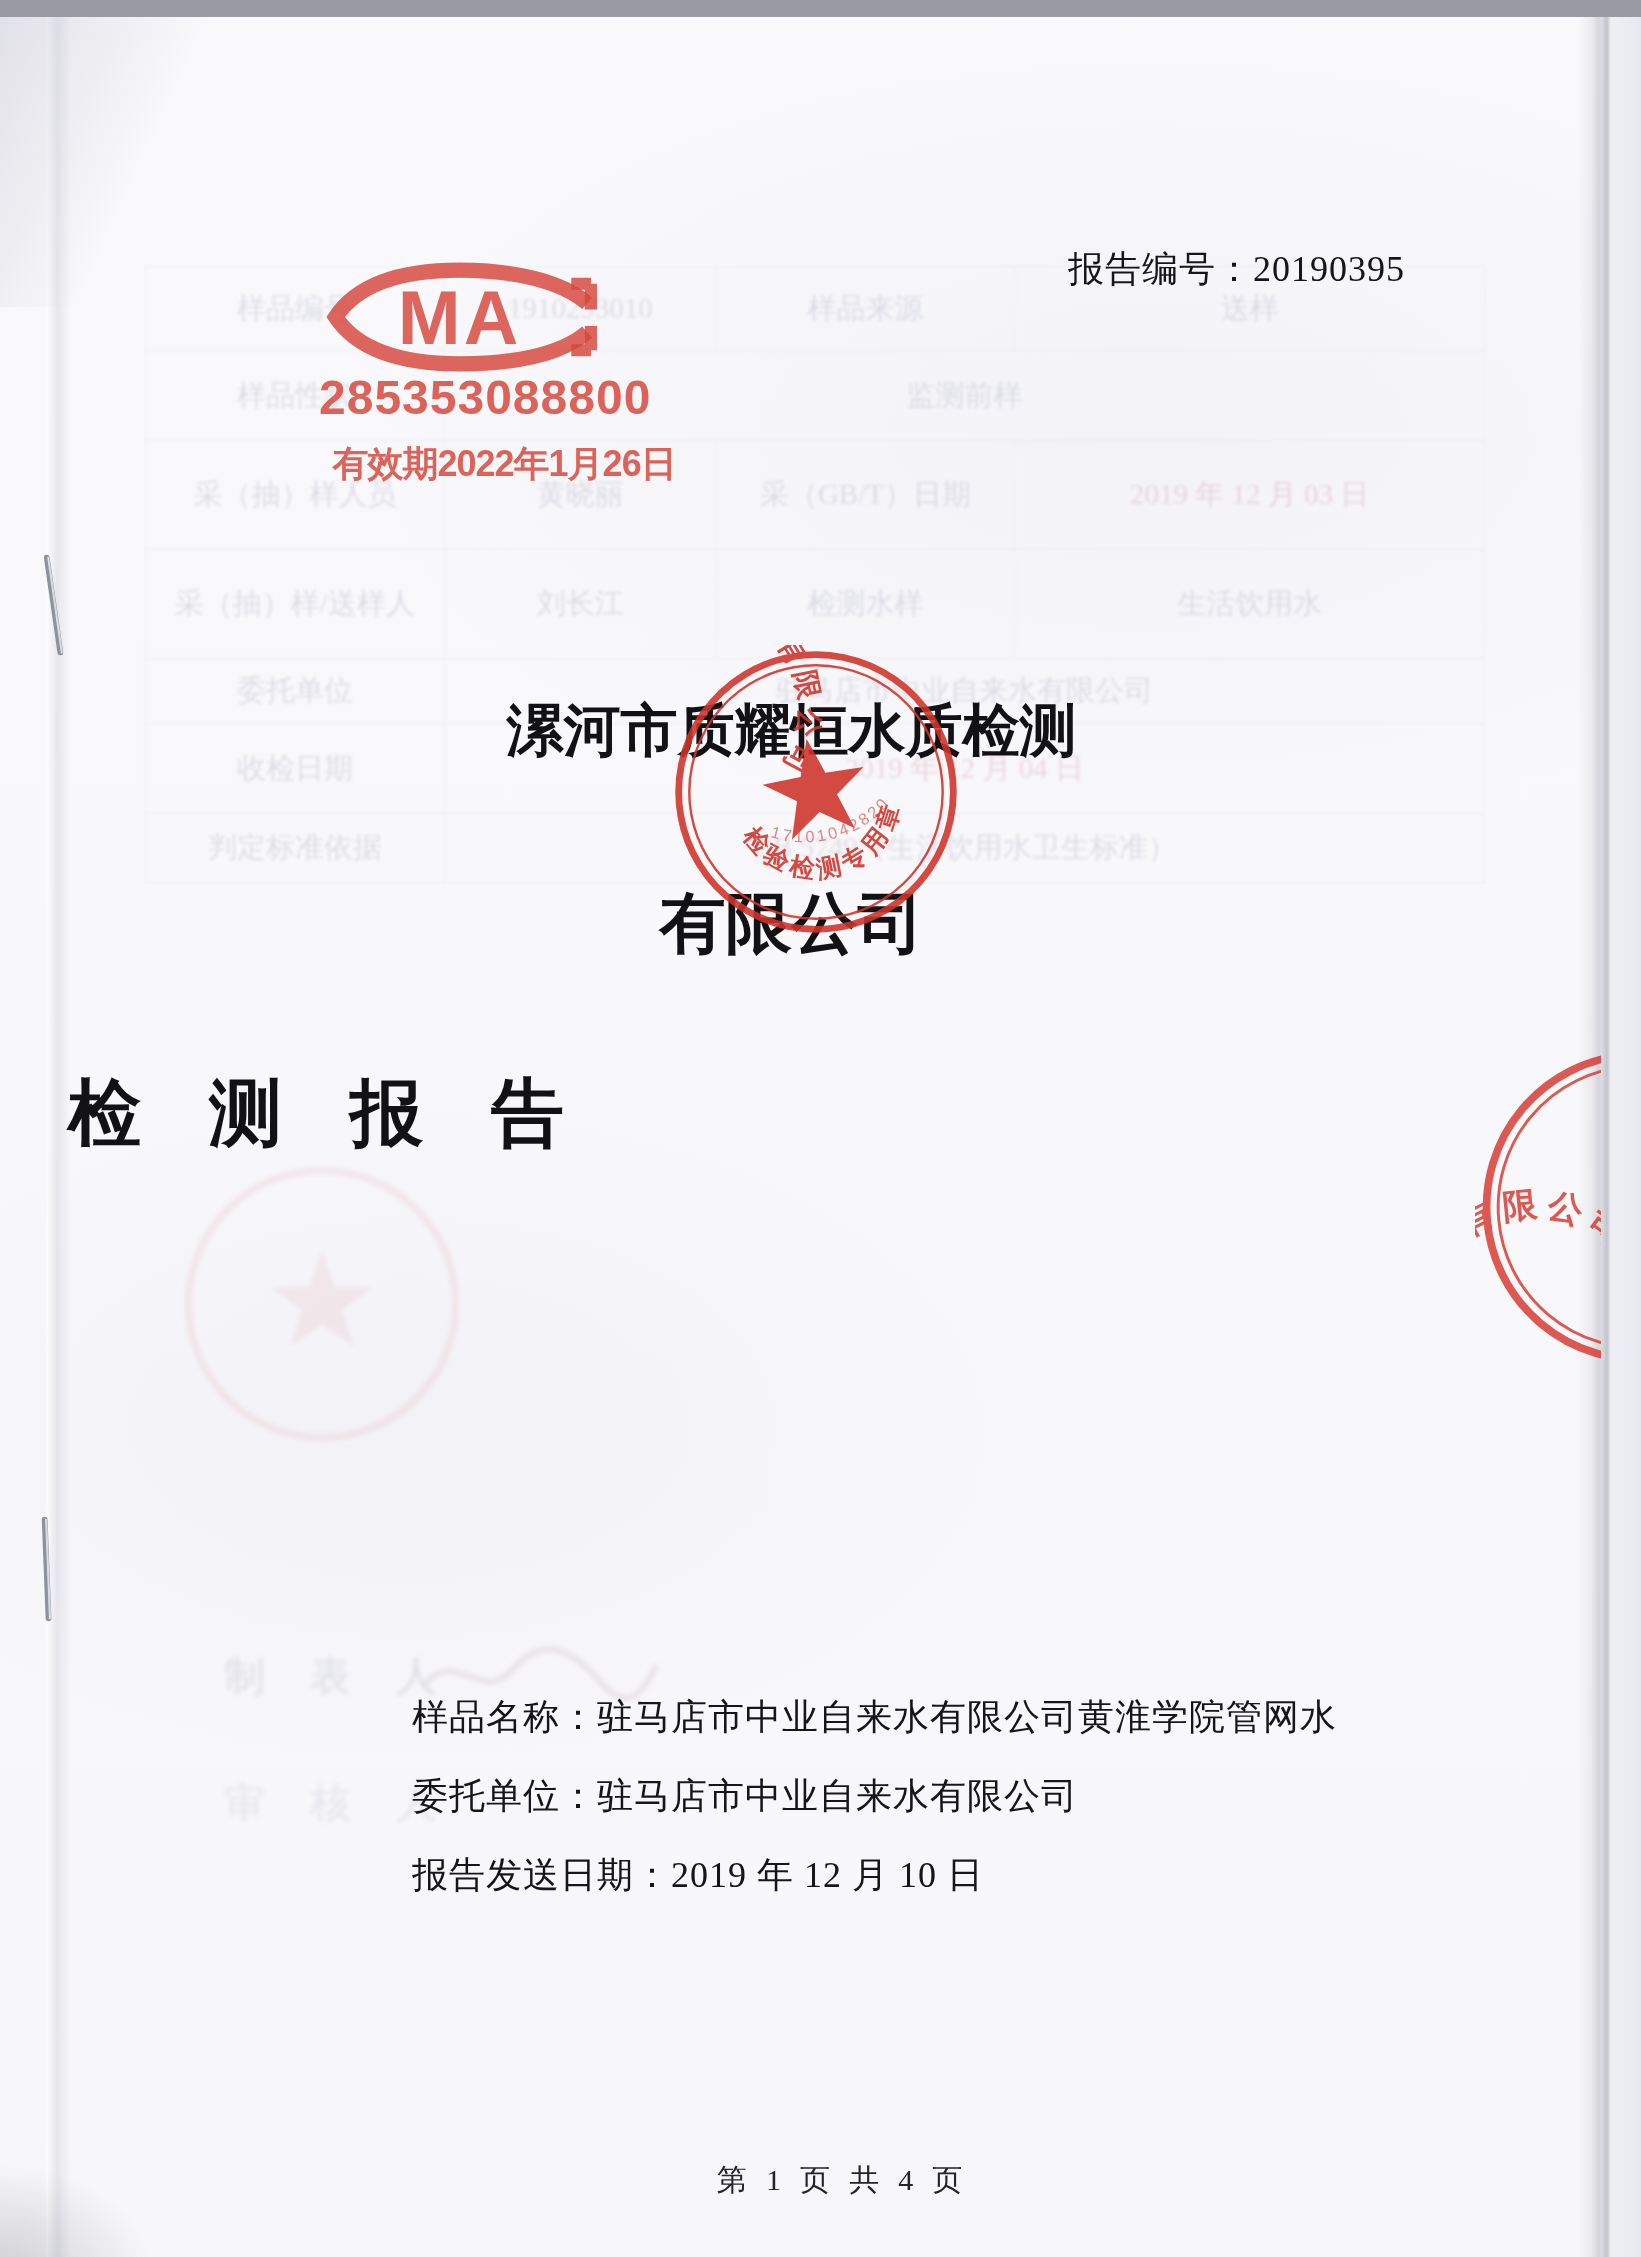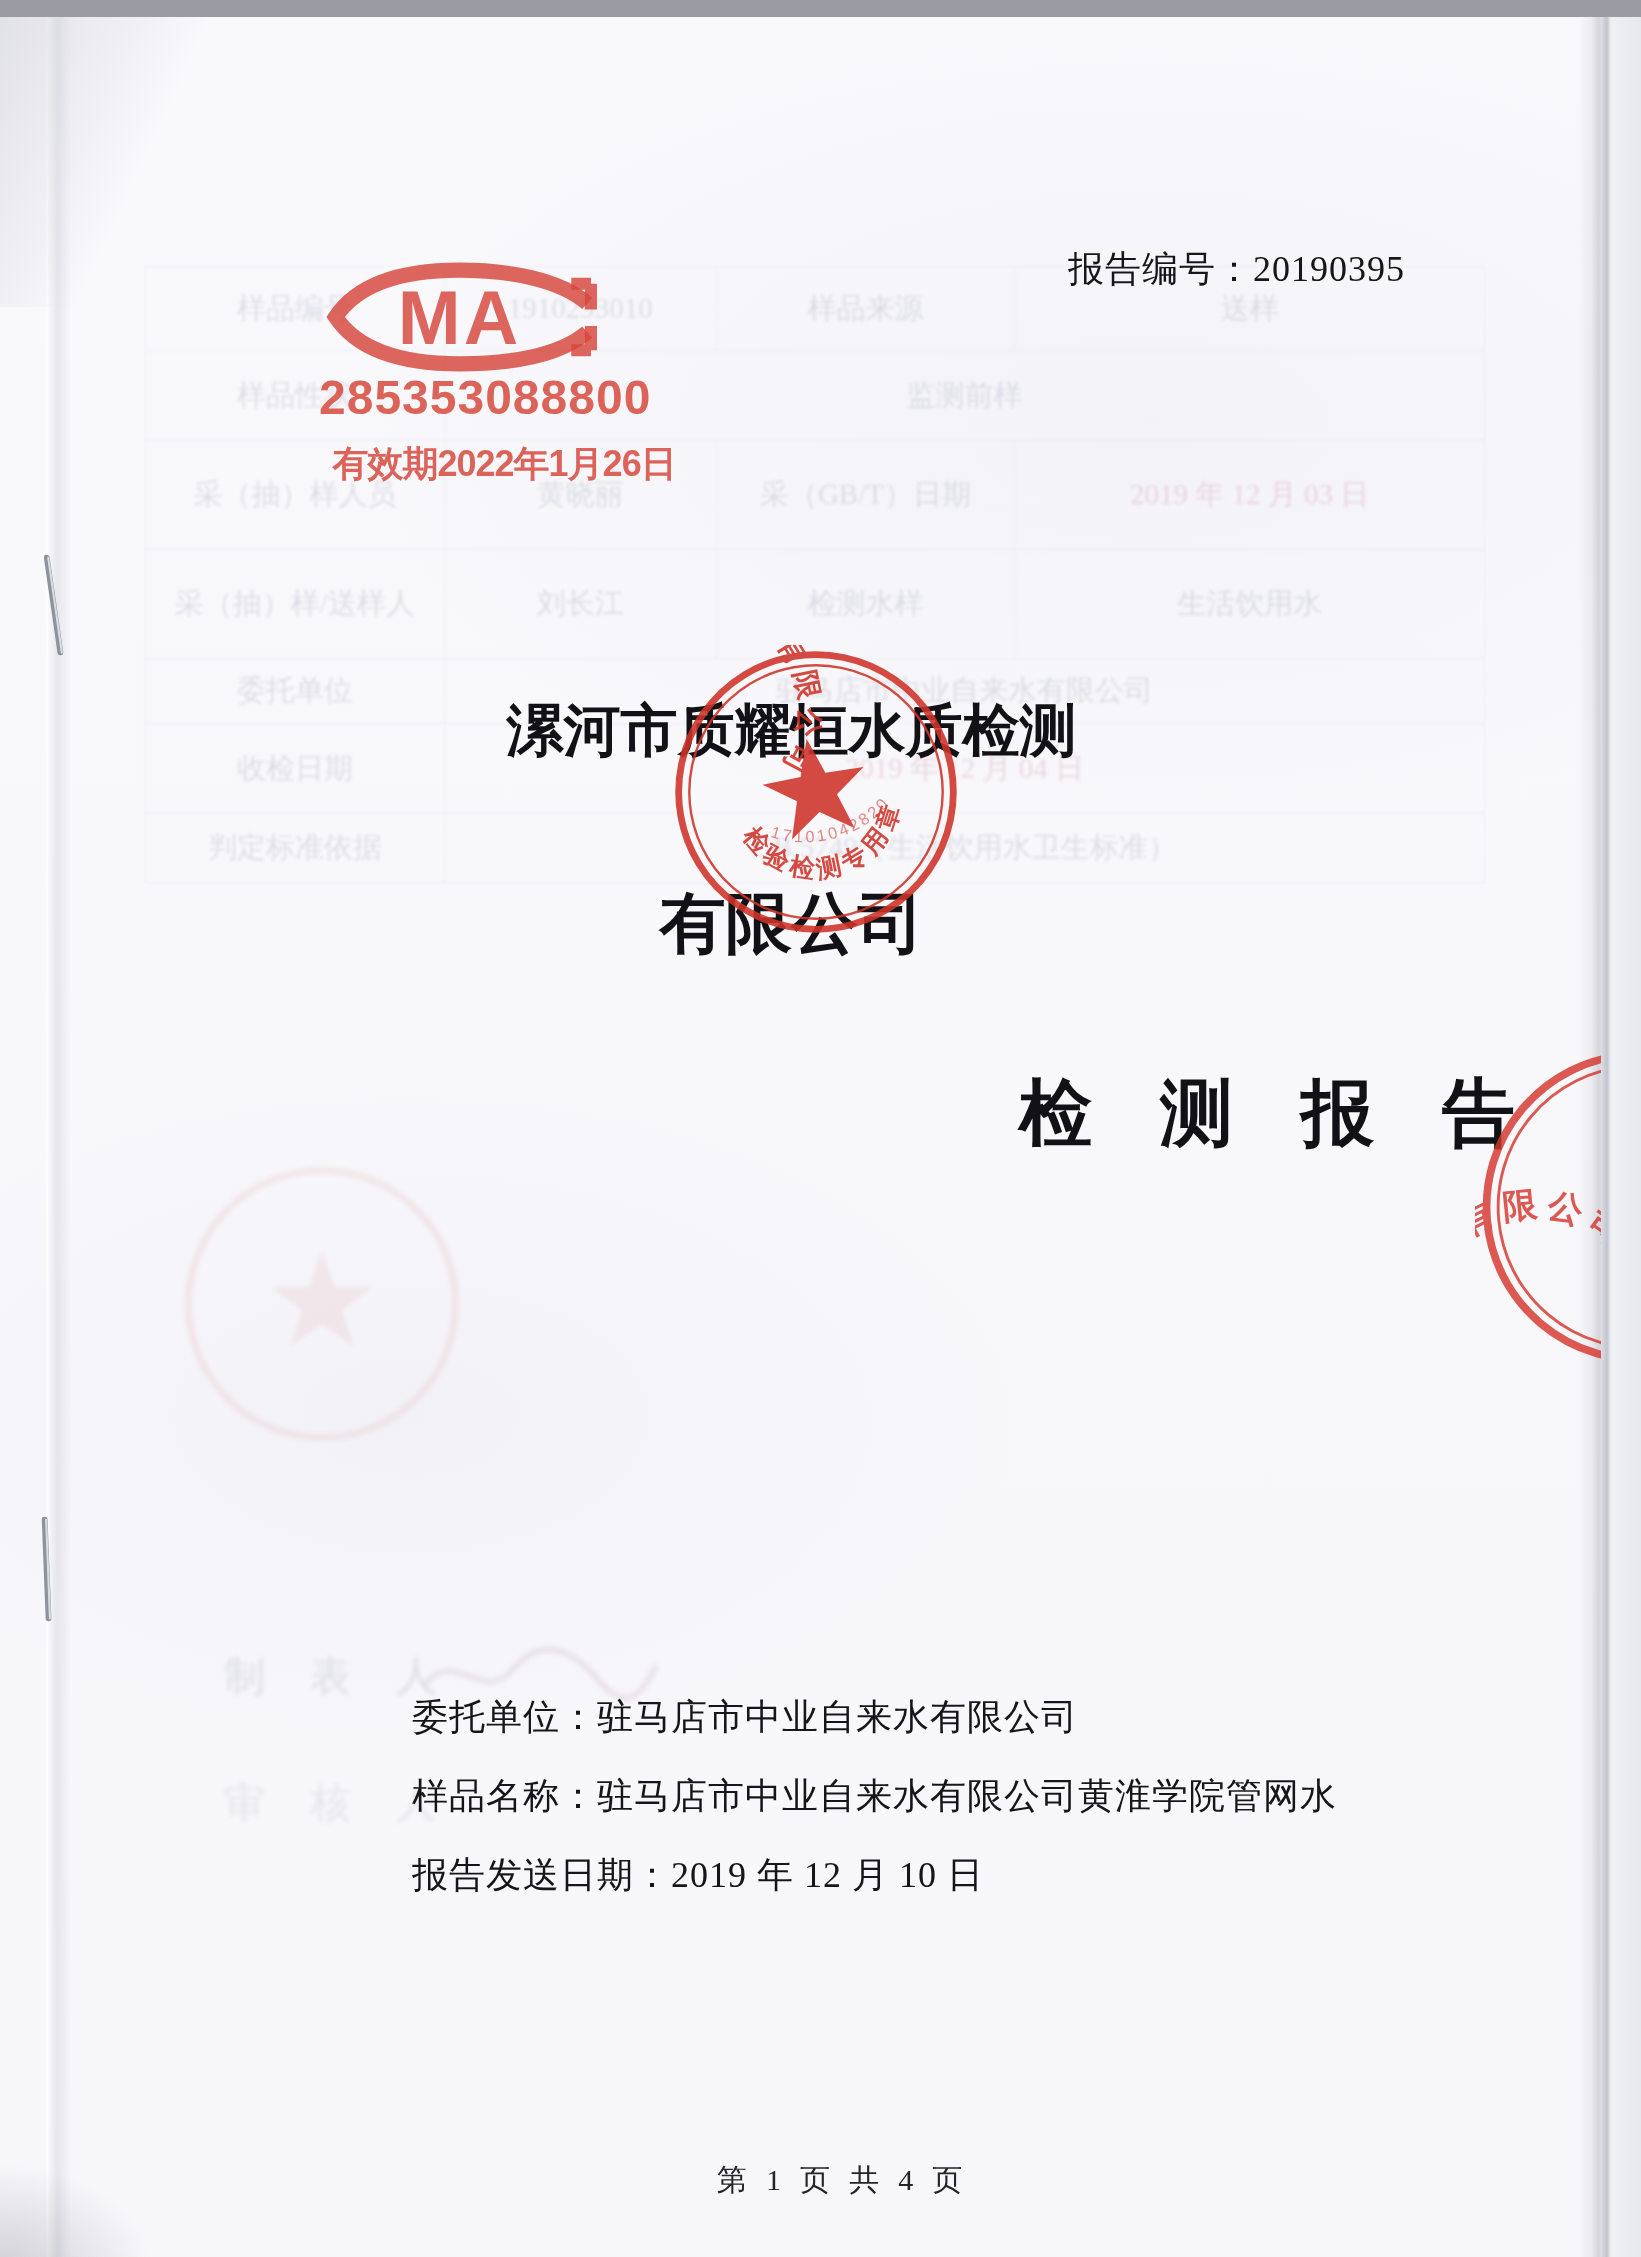--- a/index.html
+++ b/index.html
@@ -74,21 +74,21 @@
     position:absolute;left:0;right:58px;top:676px;text-align:center;
     font-family:"Liberation Sans",sans-serif;font-weight:700;
     font-size:57px;color:#121216;letter-spacing:0px;
   }
   .title2{
     position:absolute;left:0;right:58px;top:862px;text-align:center;
     font-family:"Liberation Sans",sans-serif;font-weight:700;
     font-size:66px;color:#121216;
   }
   .report-title{
-    position:absolute;left:0;right:58px;top:1048px;text-align:right;
+    position:absolute;left:0;right:58px;top:1048px;text-align:left;
     font-family:"Liberation Sans",sans-serif;font-weight:700;
     font-size:73px;color:#121216;letter-spacing:68px;text-indent:68px;
   }
   .info-block{position:absolute;left:412px;top:1676px;}
   .info-line{font-size:36px;color:#15151a;height:79px;letter-spacing:1px;}
   .footer{
     position:absolute;left:0;right:0;top:2143px;text-align:center;
     font-size:30px;color:#23232a;letter-spacing:5.8px;margin-left:44px;
   }
   
@@ -227,21 +227,21 @@
           <textPath href="#edgeTop" startOffset="60">漯河市质耀恒水质检测有限公司</textPath>
         </text>
         <text font-size="30" font-weight="700" fill="#d5372e" letter-spacing="6" font-family="Liberation Sans, sans-serif">
           <textPath href="#edgeBottom" startOffset="30">检验检测专用章</textPath>
         </text>
       </g>
     </svg>
   </div>
 
   <div class="info-block">
+    <div class="info-line"><span>样品名称：</span><span>驻马店市中业自来水有限公司黄淮学院管网水</span></div>
     <div class="info-line"><span>委托单位：</span><span>驻马店市中业自来水有限公司</span></div>
-    <div class="info-line"><span>样品名称：</span><span>驻马店市中业自来水有限公司黄淮学院管网水</span></div>
     <div class="info-line"><span>报告发送日期：</span><span>2019 年 12 月 10 日</span></div>
   </div>
 
   <div class="footer">第 1 页 共 4 页</div>
 
 </div>
 
 
 </body></html>

